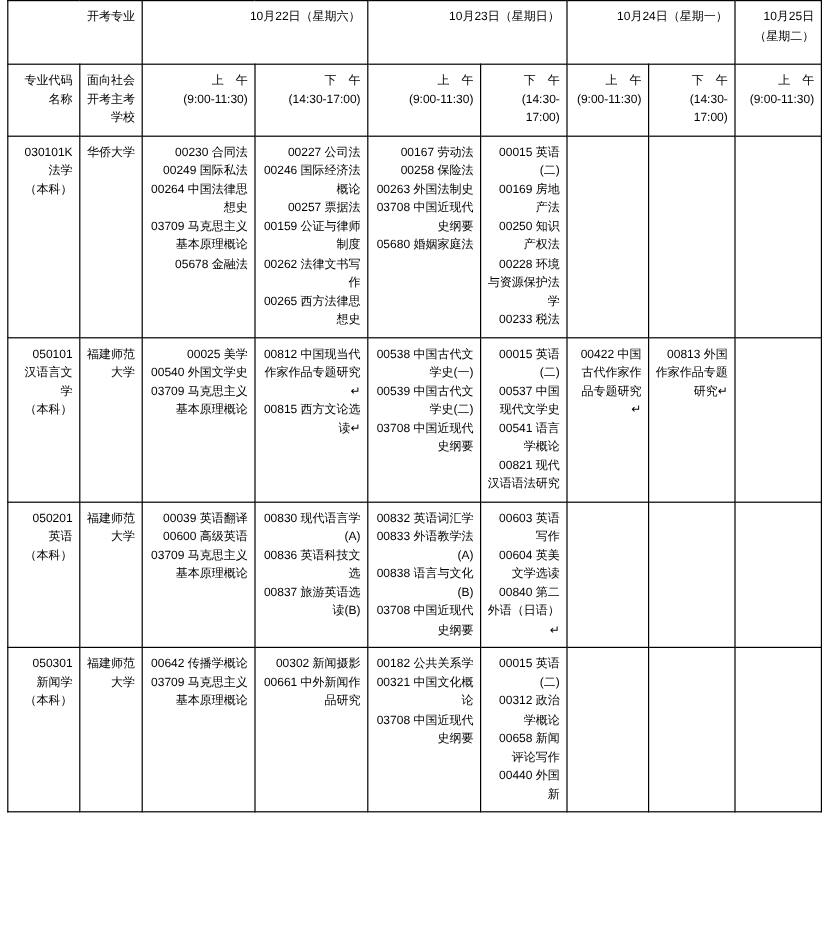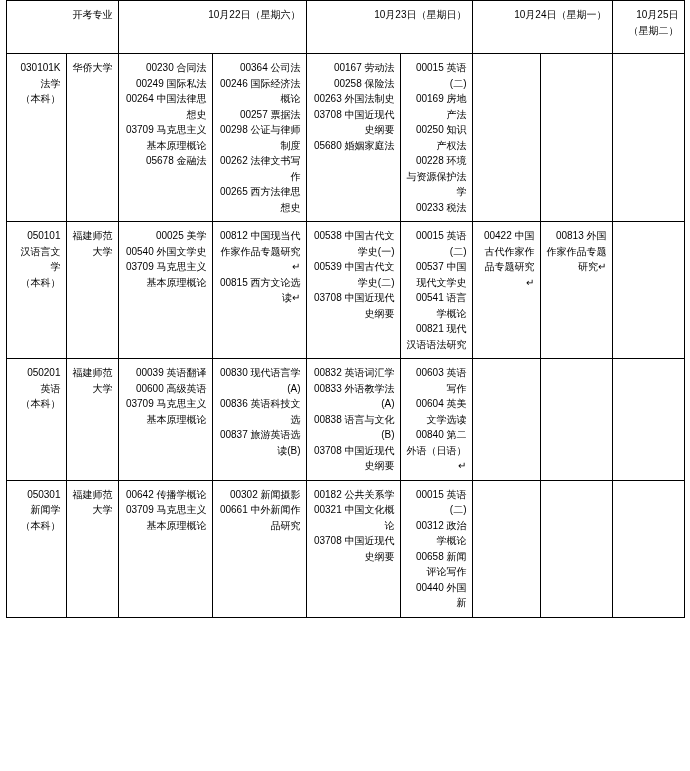--- a/index.html
+++ b/index.html
@@ -92,41 +92,60 @@
         <col class="c-4am">
     </colgroup>
     <tbody>
       <tr>
         <td class="hdr-major cell-center-v" colspan="2">开考专业</td>
         <td class="hdr-major cell-center-v" colspan="2">10月22日（星期六）</td>
         <td class="hdr-major cell-center-v" colspan="2">10月23日（星期日）</td>
         <td class="hdr-major cell-center-v" colspan="2">10月24日（星期一）</td>
         <td class="hdr-major cell-center-v">10月25日（星期二）</td>
       </tr>
+      <tr>
+        <td class="hdr-time" style="white-space:pre-line;">专业代码
+名称</td>
+        <td class="hdr-time">面向社会开考主考学校</td>
+        <td class="hdr-time" style="white-space:pre-line;">上　午
+(9:00-11:30)</td>
+        <td class="hdr-time" style="white-space:pre-line;">下　午
+(14:30-17:00)</td>
+        <td class="hdr-time" style="white-space:pre-line;">上　午
+(9:00-11:30)</td>
+        <td class="hdr-time" style="white-space:pre-line;">下　午
+(14:30-17:00)</td>
+        <td class="hdr-time" style="white-space:pre-line;">上　午
+(9:00-11:30)</td>
+        <td class="hdr-time" style="white-space:pre-line;">下　午
+(14:30-17:00)</td>
+        <td class="hdr-time" style="white-space:pre-line;">上　午
+(9:00-11:30)</td>
+      </tr>
     </tbody>
     <tbody id="rows-body">
         <tr>
           <td class="code-cell cell-center-v">
             <div>030101K</div>
             <div>法学</div>
             <div>（本科）</div>
           </td>
           <td class="school-cell cell-center-v">华侨大学</td>
           <td class="courses">
             <p>00230 合同法</p>
             <p>00249 国际私法</p>
             <p>00264 中国法律思想史</p>
             <p>03709 马克思主义基本原理概论</p>
             <p>05678 金融法</p>
           </td>
           <td class="courses">
-            <p>00364 公司法</p>
+            <p>00227 公司法</p>
             <p>00246 国际经济法概论</p>
             <p>00257 票据法</p>
-            <p>00298 公证与律师制度</p>
+            <p>00159 公证与律师制度</p>
             <p>00262 法律文书写作</p>
             <p>00265 西方法律思想史</p>
           </td>
           <td class="courses">
             <p>00167 劳动法</p>
             <p>00258 保险法</p>
             <p>00263 外国法制史</p>
             <p>03708 中国近现代史纲要</p>
             <p>05680 婚姻家庭法</p>
           </td>

